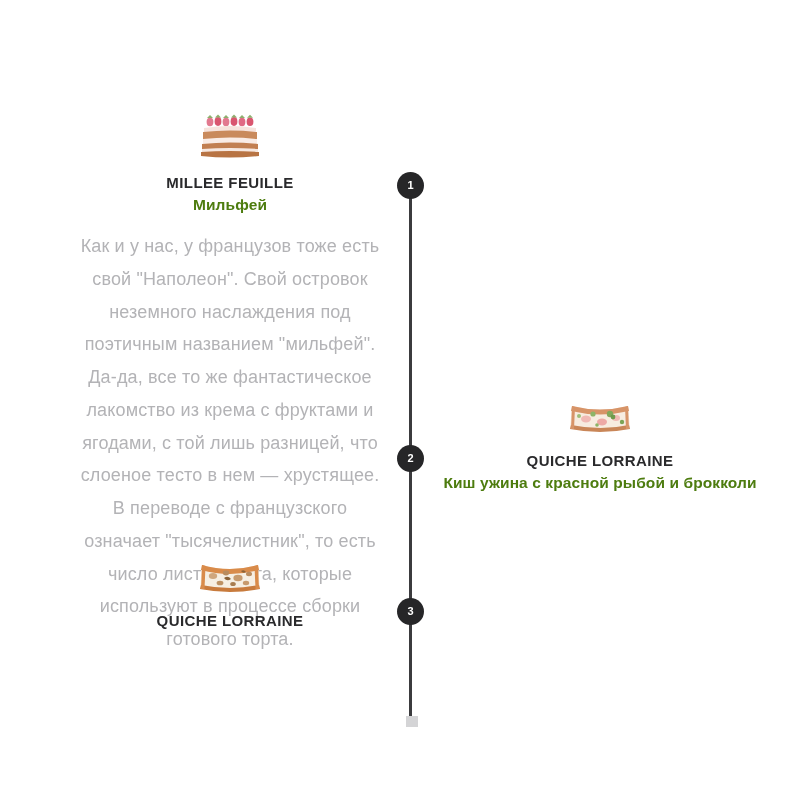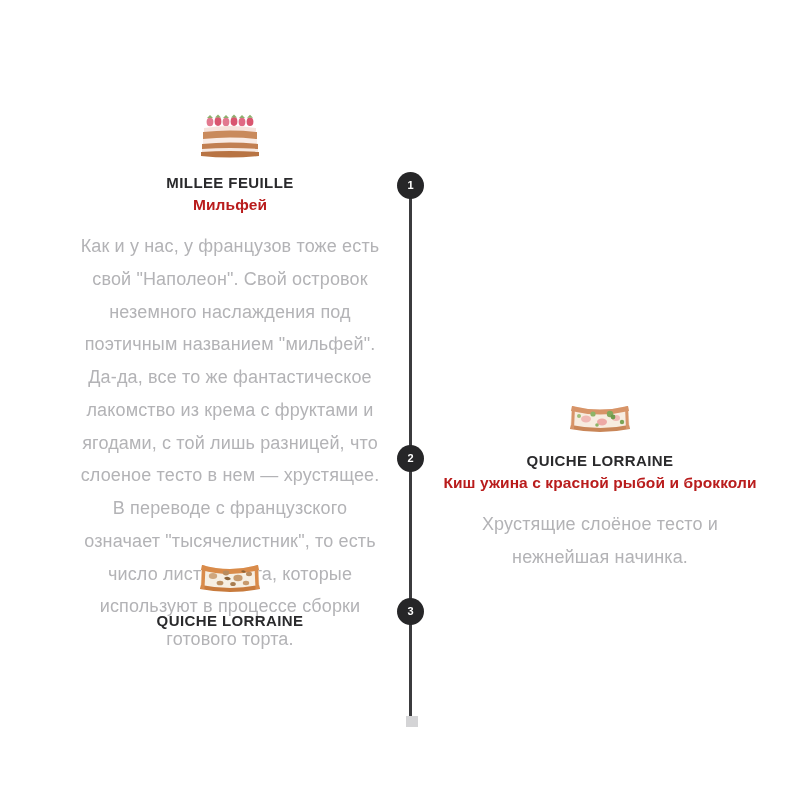--- a/index.html
+++ b/index.html
@@ -83,21 +83,21 @@
     font-weight: bold;
     color: #2a2a2c;
     letter-spacing: 0.4px;
     line-height: 1.45;
     margin: 0;
     text-align: center;
   }
   .title-ru {
     font-size: 15.5px;
     font-weight: bold;
-    color: #b91c1c;
+    color: #4d7c0f;
     letter-spacing: 0.1px;
     line-height: 1.45;
     margin: 0 0 14px 0;
     padding: 0 4px;
   }
   .desc {
     font-size: 18px;
     color: #b3b3b6;
     line-height: 1.82;
     margin: 0;
@@ -166,21 +166,20 @@
       <ellipse cx="50" cy="26" rx="4" ry="3" fill="#f0b9b4"></ellipse>
       <circle cx="44" cy="22" r="3.2" fill="#82a85c"></circle>
       <circle cx="47" cy="25" r="2.4" fill="#6e9a4d"></circle>
       <circle cx="27" cy="22" r="2.6" fill="#8db467"></circle>
       <circle cx="13" cy="24" r="2" fill="#9dbd78"></circle>
       <circle cx="56" cy="30" r="2.2" fill="#7ca455"></circle>
       <circle cx="31" cy="33" r="1.8" fill="#8db467"></circle>
     </svg>
     <p class="title-en">QUICHE LORRAINE</p>
     <p class="title-ru">Киш ужина с красной рыбой и брокколи</p>
-    <p class="desc">Хрустящие слоёное тесто и нежнейшая начинка.</p>
   </div>
 
   <div class="block block-left block-3">
     <svg class="thumb" viewBox="0 0 68 46">
       <path d="M6 13 q28 8 56 0 l2 23 q-30 6 -60 0z" fill="#f6efe3"></path>
       <path d="M6 13 q28 8 56 0 l1 5 q-29 8 -58 0z" fill="#d98b4a"></path>
       <path d="M5 33 q30 6 58 0 l1 4 q-30 6 -60 0z" fill="#c87b3d"></path>
       <path d="M6 13 l-1 24 l3.5 0 l1 -23z" fill="#d98b4a"></path>
       <path d="M62 13 l1 24 l-3.5 0 l-1 -23z" fill="#d98b4a"></path>
       <ellipse cx="17" cy="24" rx="4.2" ry="3" fill="#cfa77e"></ellipse>

